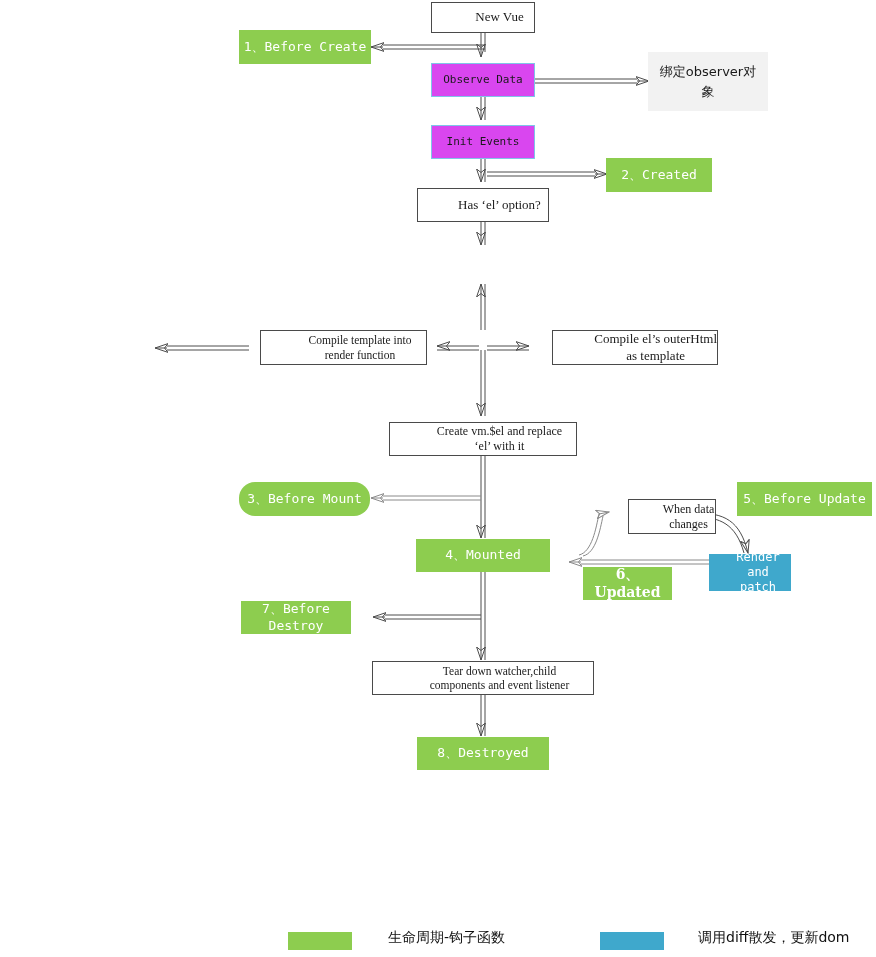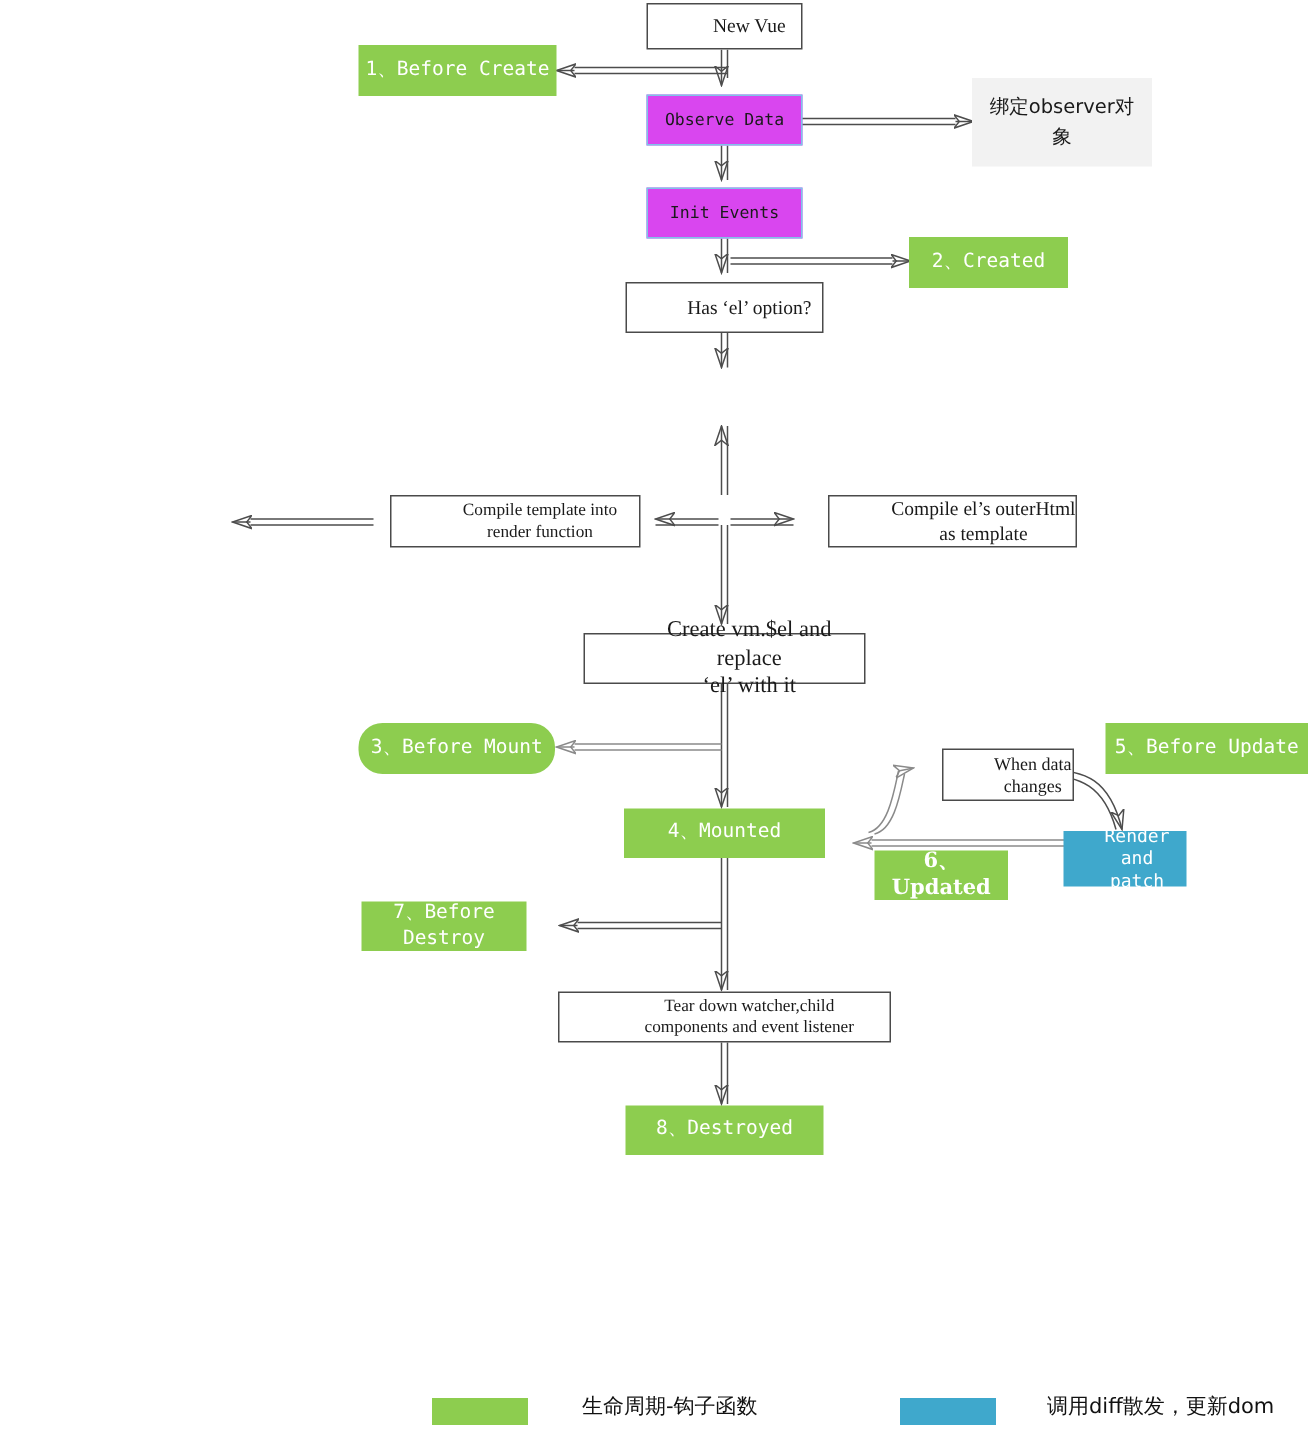--- a/index.html
+++ b/index.html
@@ -240,21 +240,21 @@
     <span>Compile template into
 render function</span>
   </div>
 
   <div class="node proc" style="left:552px; top:330px; width:166px; height:35px; font-size:13px;justify-content:flex-end;">
     <span>Compile el’s outerHtml
 as template</span>
   </div>
 
 
-  <div class="node proc" style="left:389px; top:422px; width:188px; height:34px; font-size:15px;">
+  <div class="node proc" style="left:389px; top:422px; width:188px; height:34px; font-size:12px;">
     <span>Create vm.$el and replace
 ‘el’ with it</span>
   </div>
 
   <div class="node hook" style="left:239px; top:482px; width:131px; height:34px;border-radius:16px;">
     <span>3、Before Mount</span>
   </div>
 
   <div class="node hook" style="left:416px; top:539px; width:134px; height:33px;">
     <span>4、Mounted</span>

